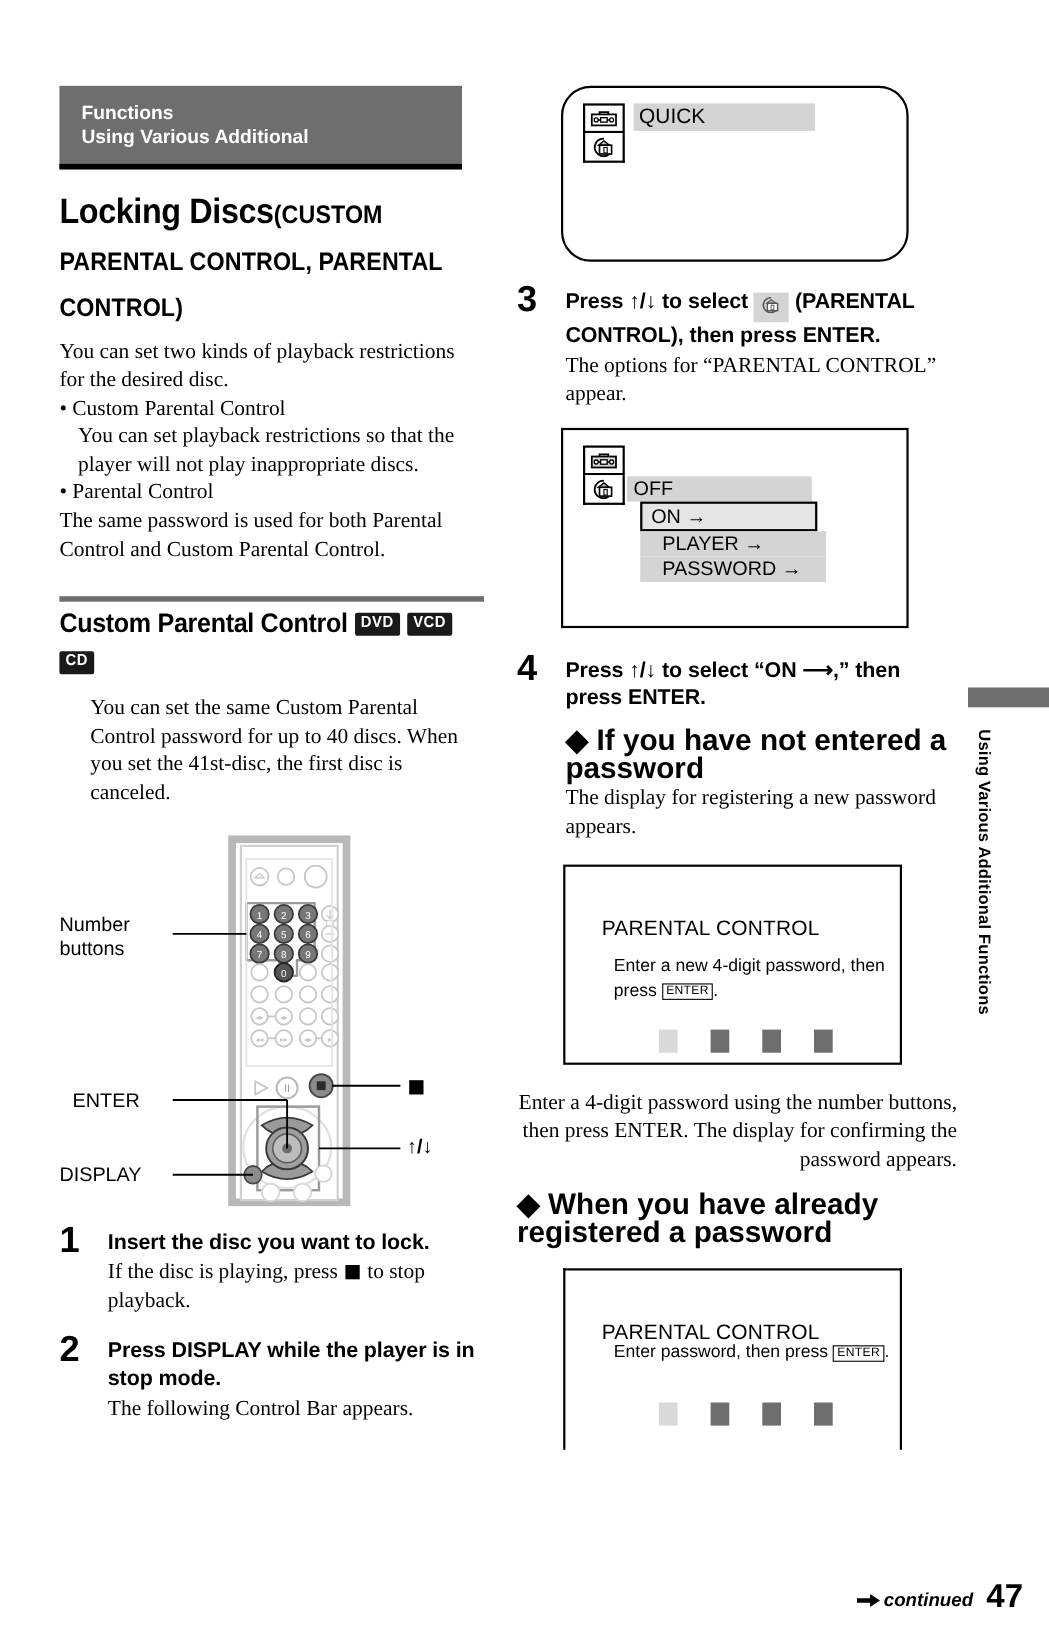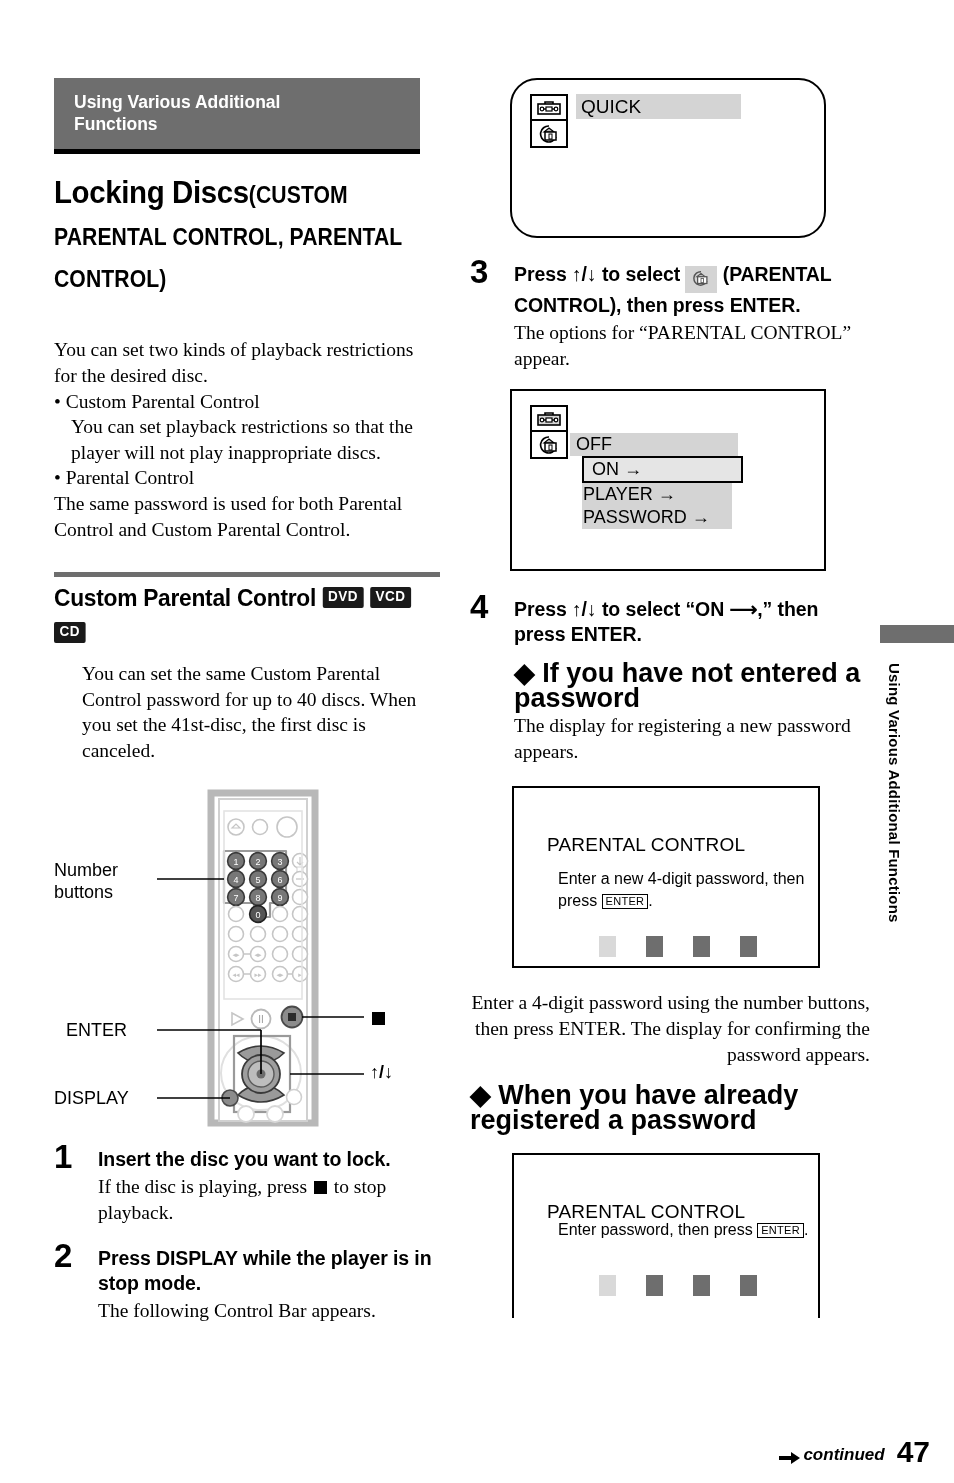--- a/index.html
+++ b/index.html
@@ -94,21 +94,21 @@
     background:#d4d4d4;width:165px;height:25px;
     font-family:"Liberation Sans",sans-serif;font-size:19px;
     line-height:25px;padding-left:5px;box-sizing:border-box;
   }
   .osd-menu{position:absolute;left:58px;top:41px;width:auto;}
   .osd-menu .row{
     font-family:"Liberation Sans",sans-serif;font-size:18px;
     line-height:23px;background:#d4d4d4;padding:0 0 0 6px;
   }
   .osd-menu .row.off{width:162px;}
-  .osd-menu .row.sub{margin-left:12px;width:149px;padding-left:1px;}
+  .osd-menu .row.sub{margin-left:12px;width:149px;padding-left:20px;}
   .osd-menu .row.sel{
     background:#e5e5e5;border:2.5px solid #000;box-sizing:content-box;
     width:149px;margin-left:12px;padding-left:8px;
   }
 
   .osd-title{
     font-family:"Liberation Sans",sans-serif;font-size:19px;
     position:absolute;left:33px;top:46px;letter-spacing:.2px;
   }
   .osd-instr{
@@ -134,21 +134,21 @@
     font-family:"Liberation Sans",sans-serif;font-weight:bold;
     font-size:15px;letter-spacing:.2px;
     writing-mode:vertical-rl;white-space:nowrap;
     margin-top:20px;margin-left:6px;
   }
 
   
   .footer{position:absolute;right:24px;bottom:18px;display:flex;align-items:flex-end;gap:12px;}
   .footer .cont{
     font-family:"Liberation Sans",sans-serif;font-style:italic;
-    font-weight:bold;font-size:17px;display:flex;align-items:flex-end;gap:2px;
+    font-weight:bold;font-size:17px;display:flex;align-items:center;gap:2px;
   }
   .footer .pg{
     font-family:"Liberation Sans",sans-serif;font-weight:bold;font-size:30px;
     line-height:.9;
   }
 
   
   .remote-wrap{position:relative;height:340px;margin-top:24px;}
   .callout{
     position:absolute;font-family:"Liberation Sans",sans-serif;font-size:18px;
@@ -156,31 +156,31 @@
   }
 </style>
 </head>
 <body>
 
 <div class="page">
 
   <div class="col-left">
 
     <div class="chapter-banner">
+      <span>Functions</span>
       <span>Using Various Additional</span>
-      <span>Functions</span>
     </div>
 
     <div class="main-title">
       <span>Locking Discs</span><span class="small">(CUSTOM</span><br>
       <span class="small">PARENTAL CONTROL, PARENTAL</span><br>
       <span class="small">CONTROL)</span>
     </div>
 
-    <div class="body" style="margin-top:40px;">
+    <div class="body" style="margin-top:10px;">
       <p>You can set two kinds of playback restrictions for the desired disc.</p>
       <p>• Custom Parental Control</p>
       <p class="indent">You can set playback restrictions so that the player will not play inappropriate discs.</p>
       <p>• Parental Control</p>
       <p>The same password is used for both Parental Control and Custom Parental Control.</p>
     </div>
 
     <div class="sub-rule"></div>
     <div class="sub-head">
       <span>Custom Parental Control</span><span class="disc-tag">DVD</span><span class="disc-tag">VCD</span><br>

